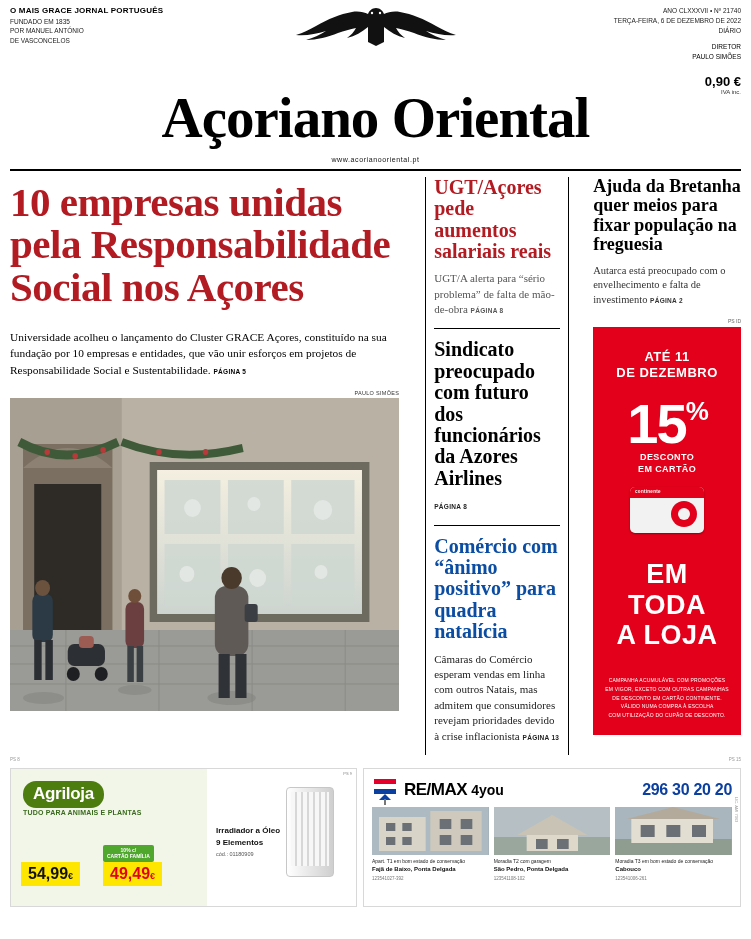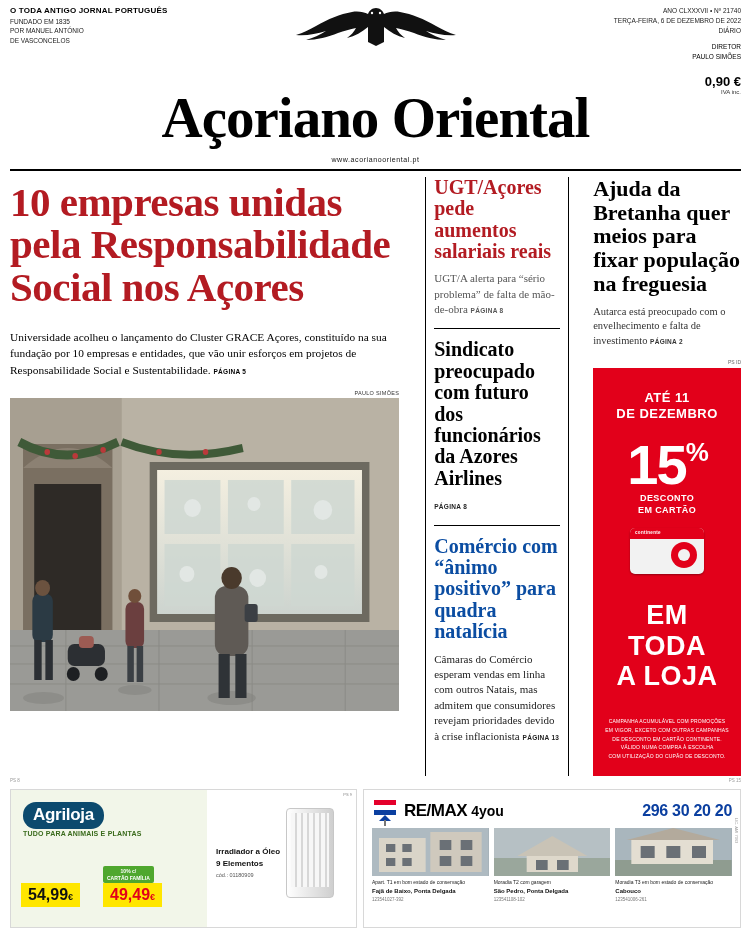--- a/index.html
+++ b/index.html
@@ -39,21 +39,21 @@
 
   
   .mid-head{font-family:"Liberation Serif",serif;font-weight:bold;font-size:20px;line-height:1.07;margin:0;}
   .mid-head.red{color:#b31b22;}
   .mid-head.blue{color:#0b4da2;}
   .mid-sub{font-family:"Liberation Serif",serif;font-size:11px;line-height:1.4;color:#555;margin-top:9px;}
   .mid-sub.dark{color:#222;}
   .mid-sep{border-top:1px solid #000;margin:11px 0 10px 0;}
 
   
-  .r-head{font-family:"Liberation Serif",serif;font-weight:bold;font-size:22px;line-height:1.08;margin:0;}
+  .r-head{font-family:"Liberation Serif",serif;font-weight:bold;font-size:18px;line-height:1.08;margin:0;}
   .r-sub{font-family:"Liberation Serif",serif;font-size:10.5px;line-height:1.4;color:#333;margin-top:9px;}
   .r-credit{font-family:"Liberation Sans",sans-serif;font-size:5px;color:#666;text-align:right;margin-top:4px;}
 
   
   .ad-cont{margin-top:3px;background:#e2001a;color:#fff;height:408px;position:relative;text-align:center;overflow:hidden;}
   .ad-cont .ate{font-family:"Liberation Sans",sans-serif;font-weight:bold;font-size:13px;letter-spacing:.5px;margin-top:22px;line-height:1.25;}
   .ad-cont .pct{font-family:"Liberation Sans",sans-serif;font-weight:bold;font-size:56px;line-height:.92;margin-top:16px;letter-spacing:-2px;}
   .ad-cont .pct small{font-size:26px;vertical-align:top;line-height:1;}
   .ad-cont .desc{font-family:"Liberation Sans",sans-serif;font-weight:bold;font-size:9px;letter-spacing:.4px;line-height:1.35;margin-top:2px;}
   .cardwrap{margin-top:12px;display:flex;justify-content:center;}
@@ -63,21 +63,21 @@
   .card .circ{position:absolute;right:7px;bottom:6px;width:26px;height:26px;border-radius:50%;background:#e2001a;}
   .card .circ:after{content:"";position:absolute;left:7px;top:7px;width:12px;height:12px;border-radius:50%;background:#f2f2f2;}
   .ad-cont .big{font-family:"Liberation Sans",sans-serif;font-weight:bold;font-size:27px;line-height:1.12;margin-top:26px;letter-spacing:.5px;}
   .ad-cont .legal{font-family:"Liberation Sans",sans-serif;font-size:5px;line-height:1.75;margin-top:26px;padding:0 12px;letter-spacing:.2px;}
   .ad-cont .brand{font-family:"Liberation Sans",sans-serif;font-weight:bold;font-size:19px;letter-spacing:-.5px;margin-top:14px;}
 
   
   .bottom{display:flex;padding:0 10px;margin-top:6px;gap:6px;}
   .ad-agri{width:345px;height:137px;background:#fff;border:1px solid #d8d8d8;position:relative;overflow:hidden;}
   .agri-left{position:absolute;left:0;top:0;width:196px;height:100%;background:#f2f6e9;}
-  .agri-logo{position:absolute;left:12px;top:12px;background:#0c4a6e;color:#fff;font-family:"Liberation Sans",sans-serif;font-weight:bold;font-size:17px;padding:3px 10px 4px 10px;border-radius:13px;letter-spacing:-.3px;}
+  .agri-logo{position:absolute;left:12px;top:12px;background:#4d7c0f;color:#fff;font-family:"Liberation Sans",sans-serif;font-weight:bold;font-size:17px;padding:3px 10px 4px 10px;border-radius:13px;letter-spacing:-.3px;}
   .agri-tag{position:absolute;left:12px;top:40px;font-family:"Liberation Sans",sans-serif;font-weight:bold;font-size:7px;color:#3a6b1c;letter-spacing:.2px;}
   .price-box{position:absolute;left:10px;bottom:20px;background:#ffe600;padding:3px 7px;font-family:"Liberation Sans",sans-serif;font-weight:bold;font-size:16px;color:#111;}
   .price-box small{font-size:9px;}
   .price-box2{position:absolute;left:92px;bottom:20px;background:#ffe600;padding:3px 7px;font-family:"Liberation Sans",sans-serif;font-weight:bold;font-size:16px;color:#e2001a;}
   .price-box2 small{font-size:9px;}
   .card-flag{position:absolute;left:92px;bottom:44px;background:#4fa72e;color:#fff;font-family:"Liberation Sans",sans-serif;font-size:5px;font-weight:bold;padding:2px 4px;line-height:1.3;text-align:center;border-radius:2px;}
   .agri-desc{position:absolute;left:205px;top:56px;font-family:"Liberation Sans",sans-serif;font-size:8px;font-weight:bold;line-height:1.45;color:#111;}
   .agri-desc span{display:block;font-weight:normal;font-size:5.5px;color:#555;margin-top:3px;}
   .heater{position:absolute;right:22px;top:18px;width:46px;height:88px;background:linear-gradient(90deg,#fff 0%,#e9e9e9 45%,#cfcfcf 100%);border:1px solid #c7c7c7;border-radius:4px;}
   .heater:before{content:"";position:absolute;left:4px;top:4px;bottom:10px;width:38px;background:repeating-linear-gradient(90deg,#f7f7f7 0 4px,#d7d7d7 4px 6px);}
@@ -101,21 +101,21 @@
   .markrow{display:flex;justify-content:space-between;padding:0 10px;margin-top:2px;}
 </style>
 </head>
 <body>
 
 <div class="page">
 
   <div class="masthead">
     <div class="mh-top">
       <div class="mh-left">
-        <div class="tagline">O TODA ANTIGO JORNAL PORTUGUÊS</div>
+        <div class="tagline">O MAIS GRACE JORNAL PORTUGUÊS</div>
         <div class="founded">
           <div>FUNDADO EM 1835</div>
           <div>POR MANUEL ANTÓNIO</div>
           <div>DE VASCONCELOS</div>
         </div>
       </div>
       <div class="mh-right">
         <div class="issue">
           <div>ANO CLXXXVII • Nº 21740</div>
           <div>TERÇA-FEIRA, 6 DE DEZEMBRO DE 2022</div>

